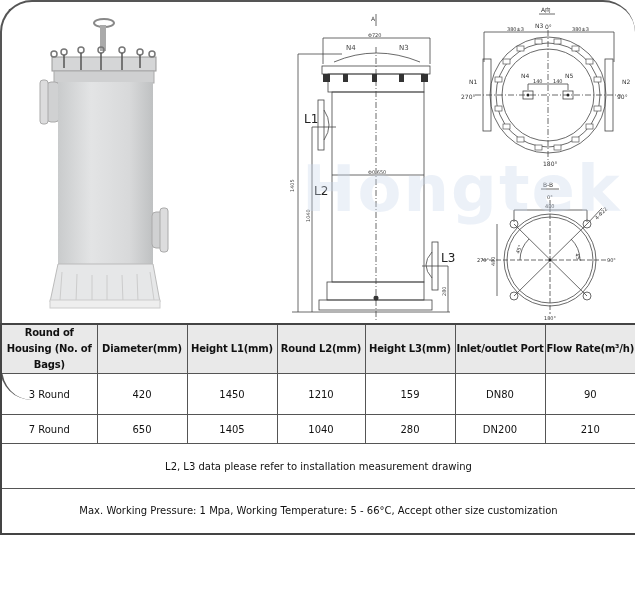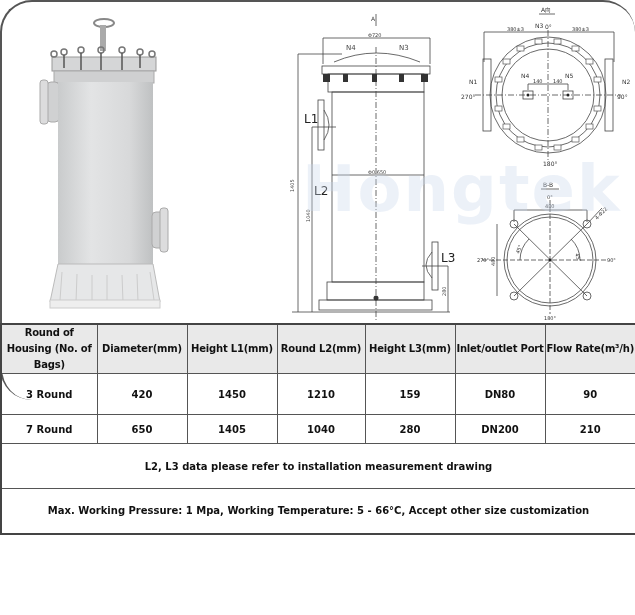--- a/index.html
+++ b/index.html
@@ -9,21 +9,21 @@
   .figure { position: absolute; left: 0; top: 0; width: 635px; height: 400px; background: #fff; border-top: 2px solid #555; border-left: 2px solid #555; border-radius: 32px; }
   .photo { position: absolute; left: 0; top: 0; width: 220px; height: 323px; }
   .drawing-front { position: absolute; left: 270px; top: 0; width: 190px; height: 323px; }
   .drawing-top { position: absolute; left: 455px; top: 0; width: 180px; height: 170px; }
   .drawing-base { position: absolute; left: 455px; top: 160px; width: 180px; height: 165px; }
   .watermark { position: absolute; left: 300px; top: 150px; width: 340px; height: 80px; font-family: "DejaVu Sans", sans-serif; font-weight: bold; font-size: 64px; color: rgba(200,215,235,0.35); letter-spacing: 2px; pointer-events: none; }
 
   .spec-table { position: absolute; left: 0; top: 323px; width: 635px; border-collapse: collapse; border: 2px solid #444; table-layout: fixed; font-family: "DejaVu Sans", sans-serif; }
   .spec-table th, .spec-table td { border: 1px solid #555; text-align: center; vertical-align: middle; font-size: 10px; }
   .spec-table th { background: #e9e9e9; font-weight: bold; height: 47px; line-height: 16px; font-size: 10px; letter-spacing: -0.2px; }
-  .spec-table td { height: 29px; font-weight: bold; }
+  .spec-table td { height: 29px; font-weight: normal; }
   .spec-table tr.first td { height: 41px; }
   .spec-table td.note { height: 45px; font-size: 10px; }
 </style>
 </head>
 <body>
 
 <div class="figure">
 
   <div class="photo">
     <svg width="220" height="323" viewBox="0 0 220 323">

